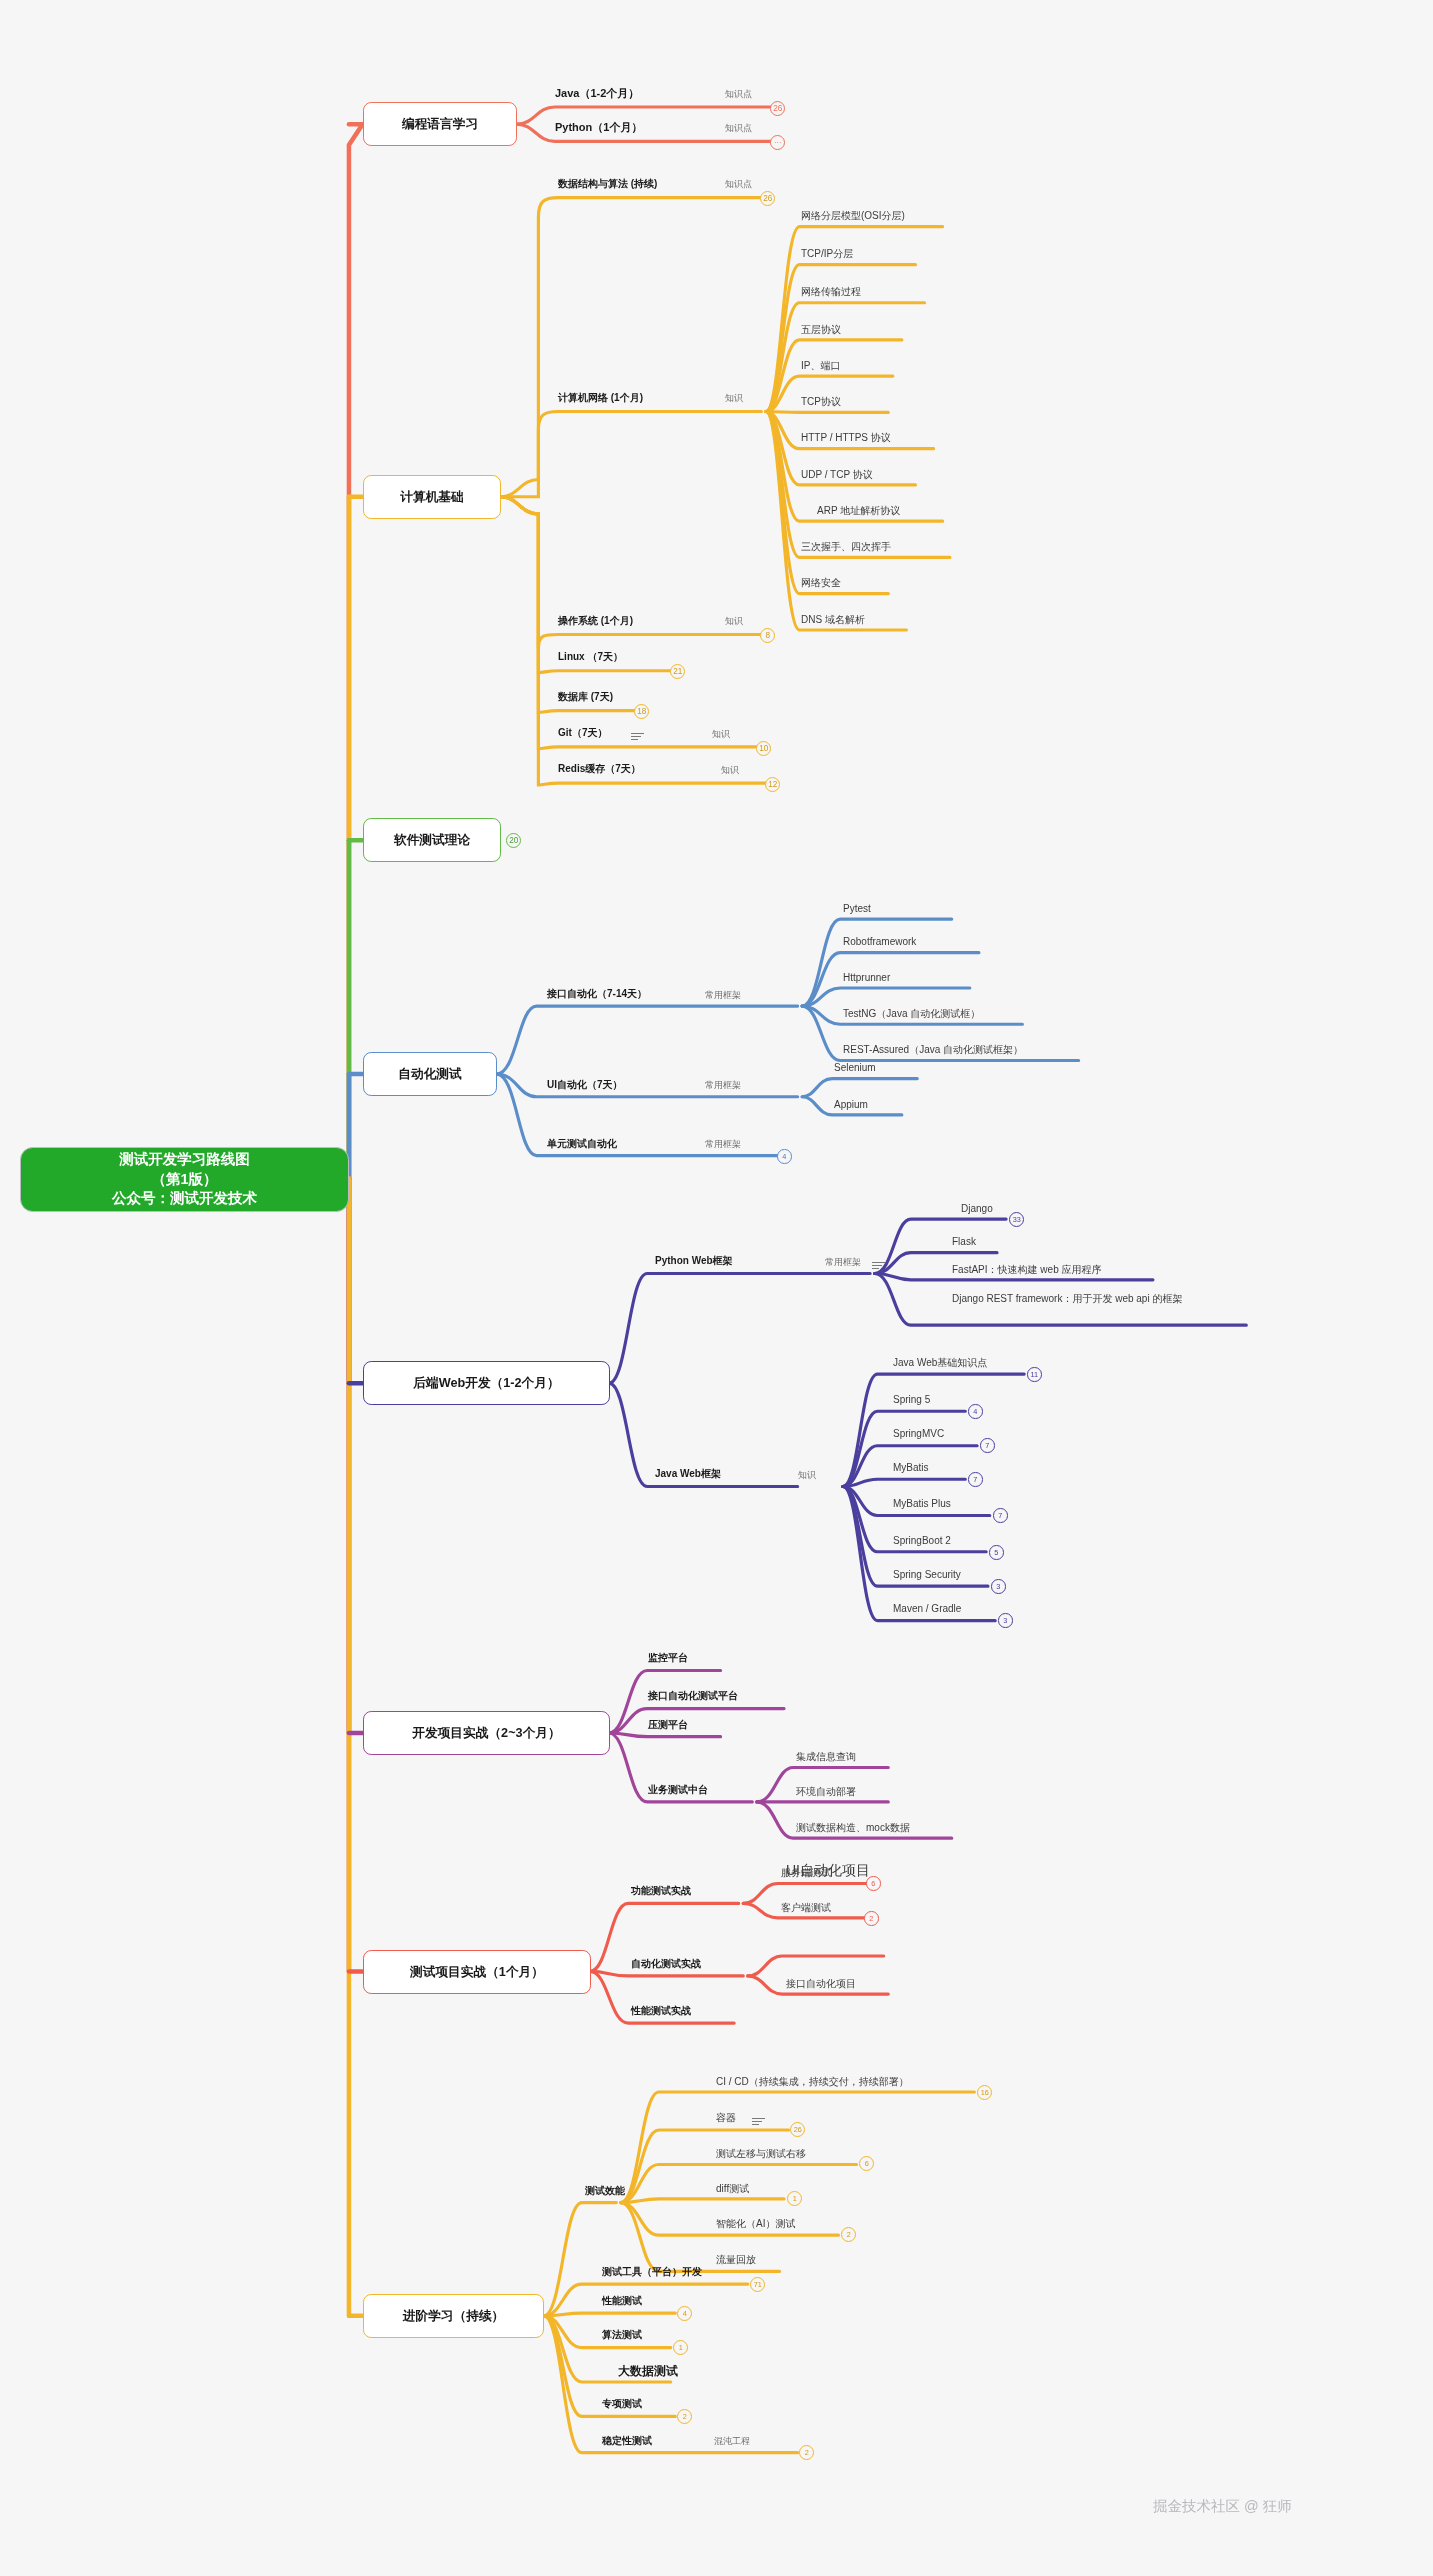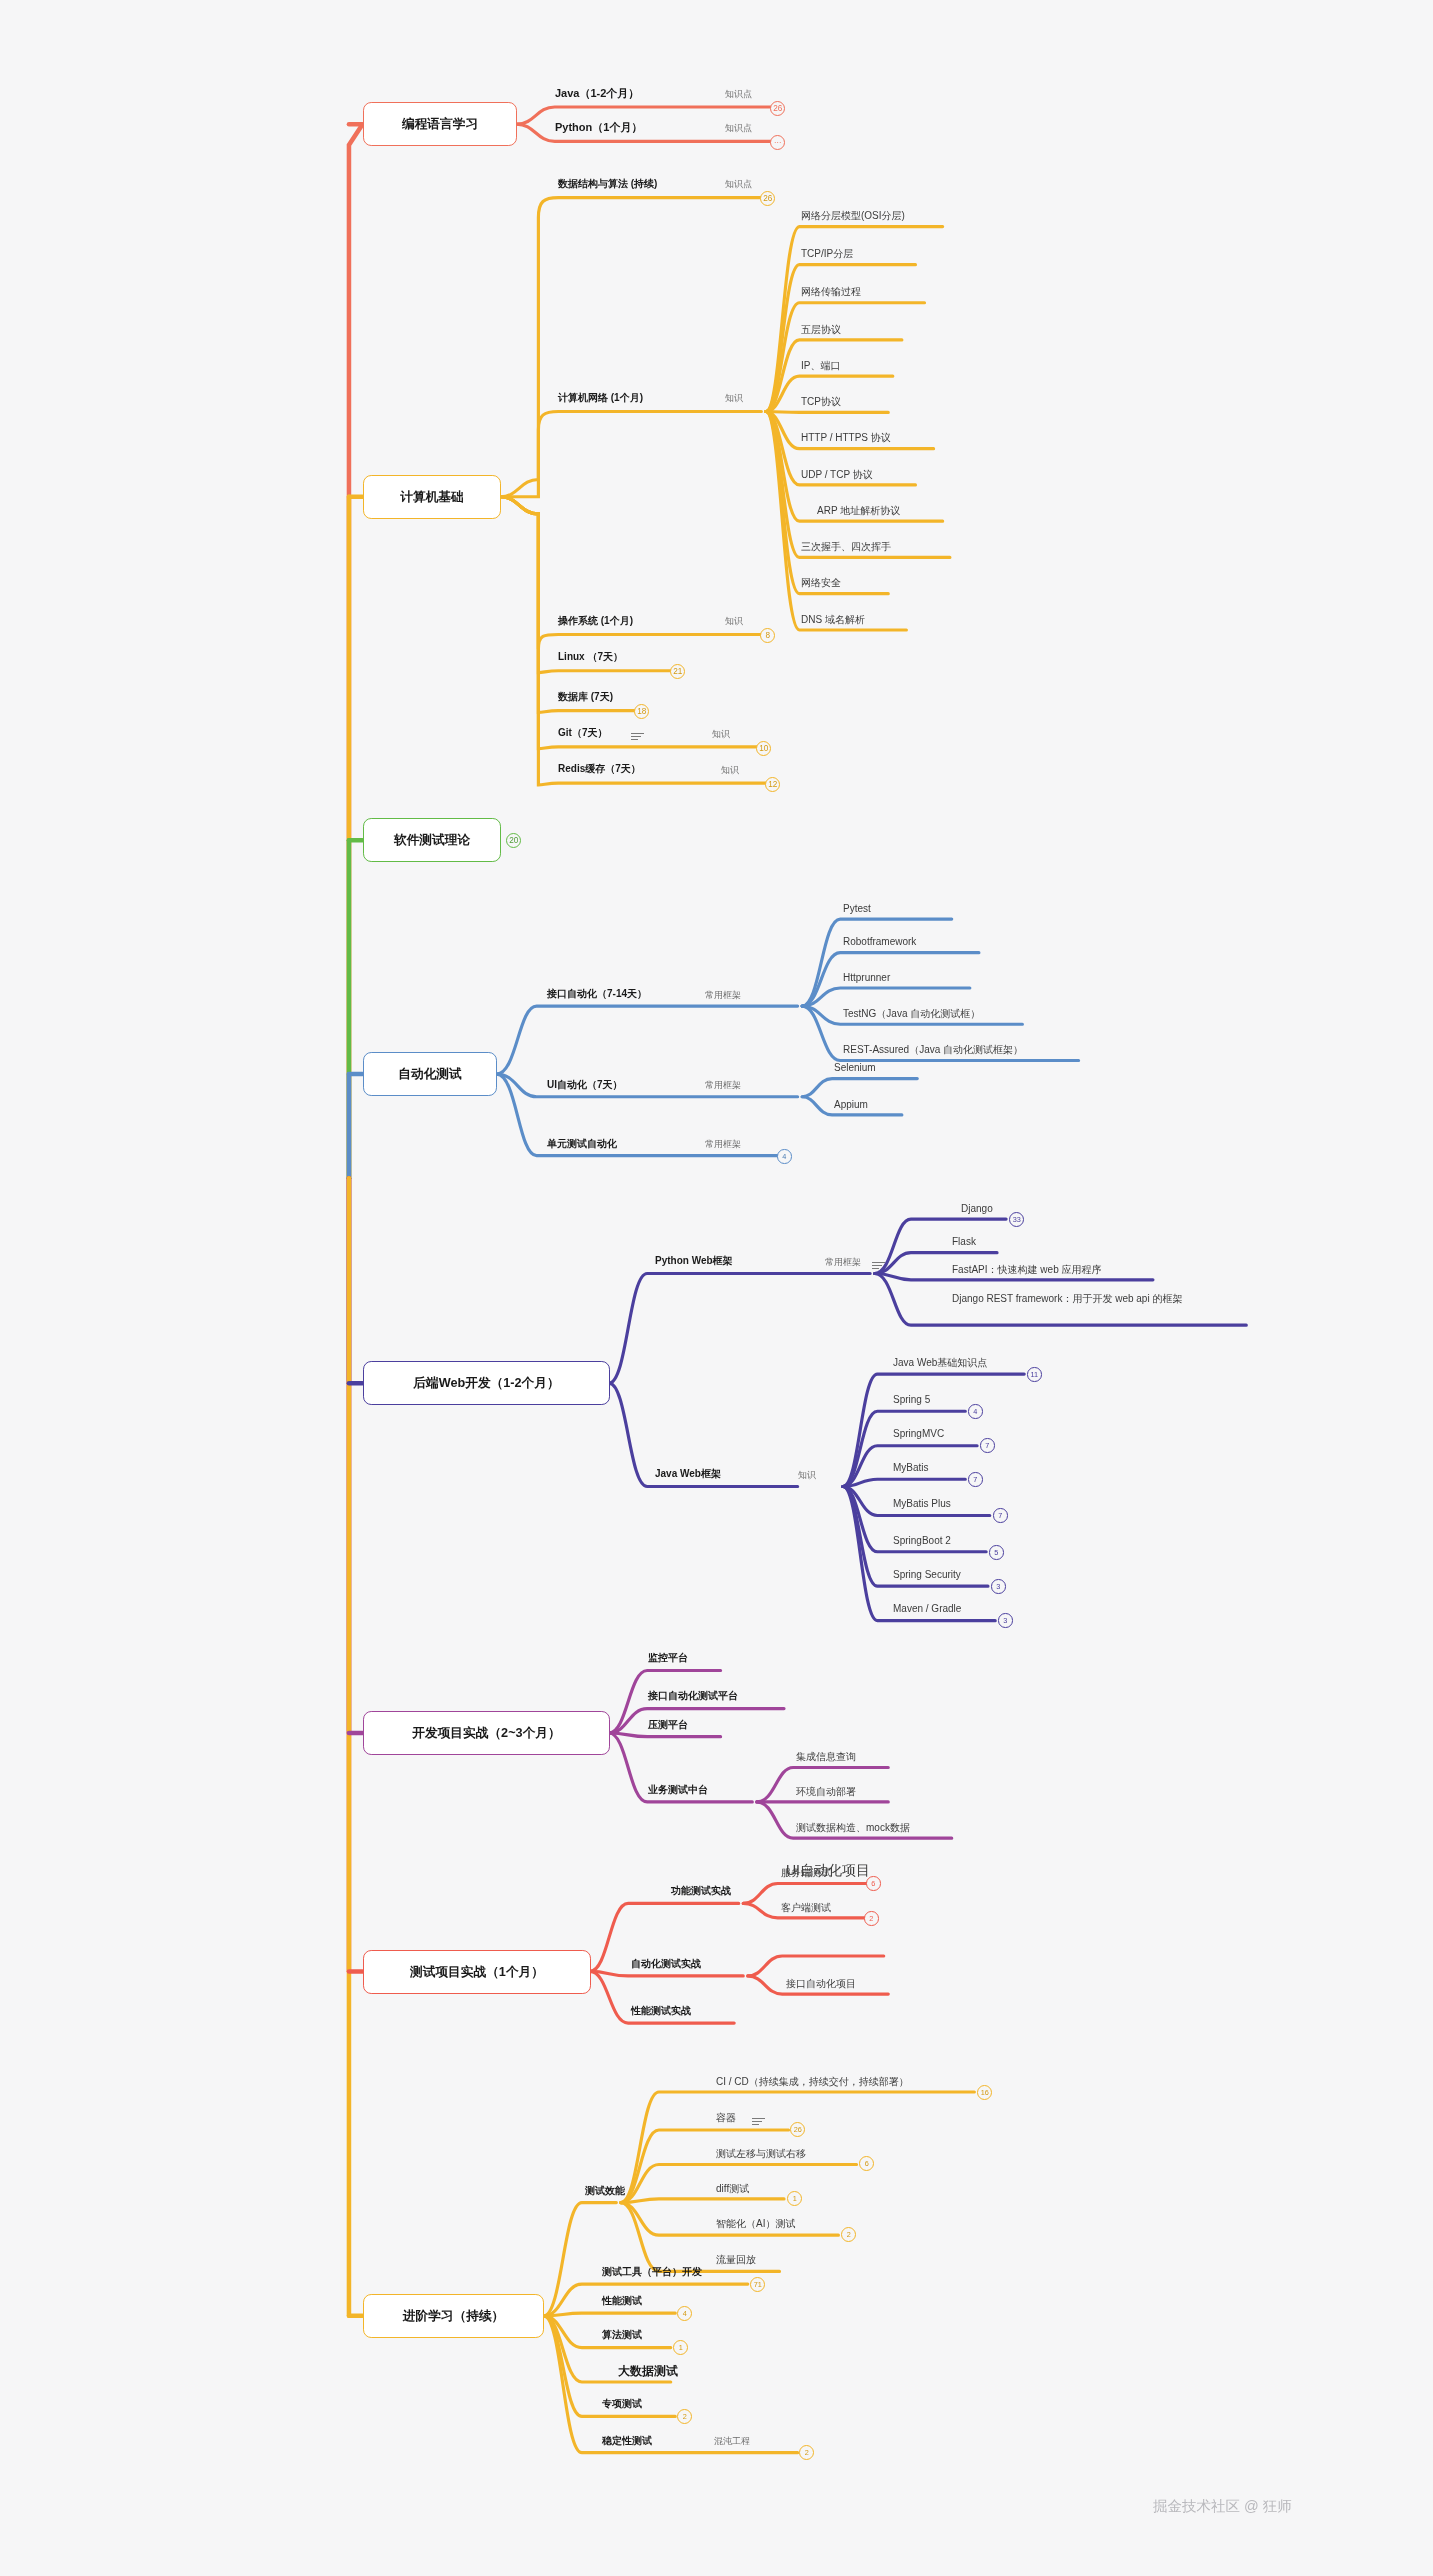--- a/index.html
+++ b/index.html
@@ -206,20 +206,25 @@
     <g fill="none" stroke="#f3b529" stroke-width="3.5" stroke-linecap="round">
       <path d="M685,2430 C705,2430 707,2308 727,2308 L1075,2308"></path>
       <path d="M685,2430 C705,2430 707,2350 727,2350 L870,2350"></path>
       <path d="M685,2430 C705,2430 707,2388 727,2388 L945,2388"></path>
       <path d="M685,2430 C705,2430 707,2426 727,2426 L865,2426"></path>
       <path d="M685,2430 C705,2430 707,2466 727,2466 L925,2466"></path>
       <path d="M685,2430 C705,2430 707,2506 727,2506 L860,2506"></path>
     </g>
   </svg>
 
+  <div class="root" style="left:20px;top:1147px;width:329px;height:65px;font-size:14.5px;">
+    <span class="ln">测试开发学习路线图</span>
+    <span class="ln">（第1版）</span>
+    <span class="ln">公众号：测试开发技术</span>
+  </div>
 
   <div class="branch" style="left:363px;top:102px;width:154px;height:44px;border-color:#f0705a;font-size:12.7px;">
     <span>编程语言学习</span>
   </div>
   <div class="node bold" style="left:555px;top:87px;font-size:11px;">
     <span>Java（1-2个月）</span>
   </div>
   <div class="node" style="left:725px;top:89px;font-size:9px;color:#6c6c6c;">
     <span>知识点</span>
   </div>
@@ -453,21 +458,21 @@
   <div class="node" style="left:796px;top:1751px;font-size:10px;">
     <span>集成信息查询</span></div>
   <div class="node" style="left:796px;top:1786px;font-size:10px;">
     <span>环境自动部署</span></div>
   <div class="node" style="left:796px;top:1822px;font-size:10px;">
     <span>测试数据构造、mock数据</span></div>
 
   <div class="branch" style="left:363px;top:1950px;width:228px;height:44px;border-color:#ef5c4e;font-size:12.7px;">
     <span>测试项目实战（1个月）</span>
   </div>
-  <div class="node bold" style="left:631px;top:1885px;font-size:10px;margin-left:40px;">
+  <div class="node bold" style="left:631px;top:1885px;font-size:10px;">
     <span>功能测试实战</span></div>
   <div class="node" style="left:781px;top:1867px;font-size:10px;">
     <span>服务端测试</span></div>
   <div class="badge" style="left:866px;top:1876px;width:14.5px;height:14.5px;border-color:#ef5c4e;color:#ef5c4e;font-size:7.3px;">
     <span>6</span>
     </div>
   <div class="node" style="left:781px;top:1902px;font-size:10px;">
     <span>客户端测试</span></div>
   <div class="badge" style="left:864px;top:1911px;width:14.5px;height:14.5px;border-color:#ef5c4e;color:#ef5c4e;font-size:7.3px;">
     <span>2</span>

